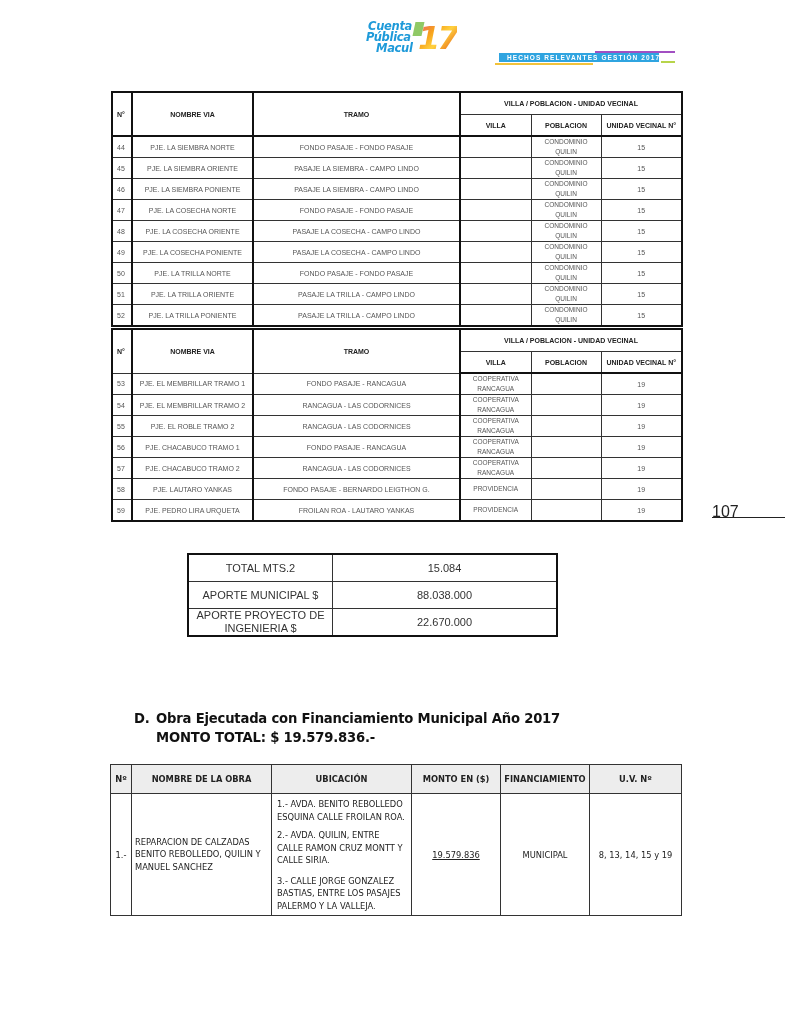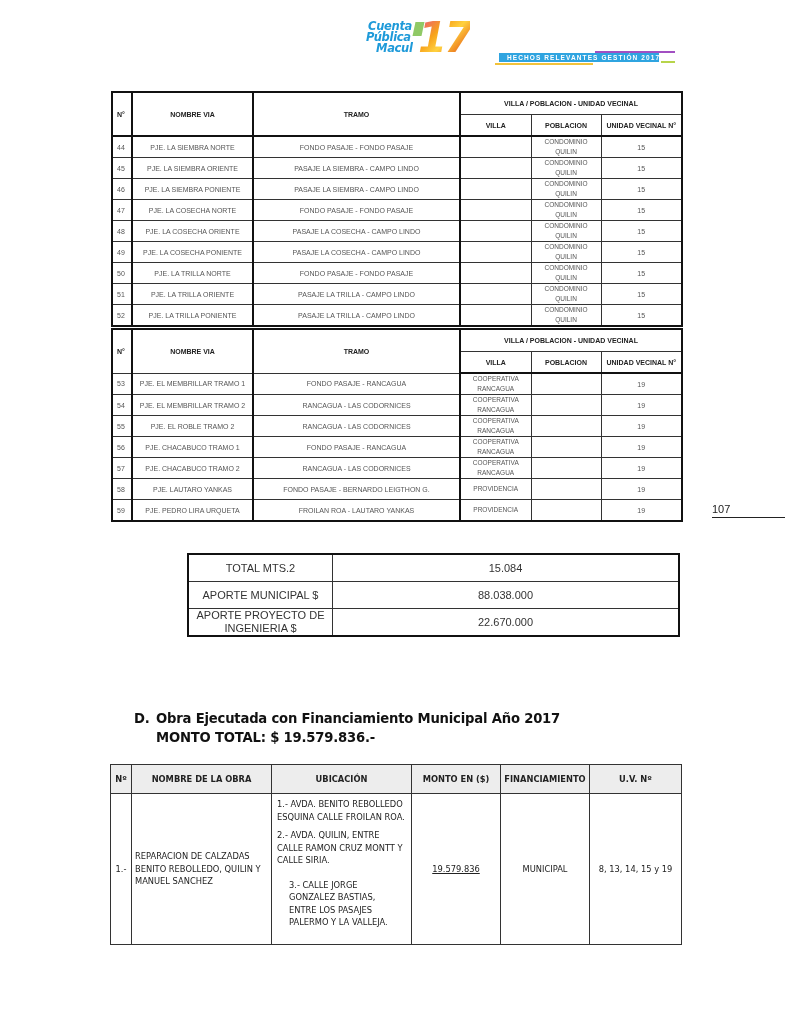--- a/index.html
+++ b/index.html
@@ -4,21 +4,21 @@
 <style>
   html, body { margin:0; padding:0; background:#ffffff; }
   body { width:791px; height:1024px; position:relative; overflow:hidden; font-family:"Liberation Sans", sans-serif; color:#222; }
 
   
   .logo { position:absolute; left:366px; top:20px; width:110px; height:42px; }
   .logo .l1, .logo .l2, .logo .l3 { position:absolute; font-family:"DejaVu Sans", sans-serif; font-weight:bold; font-style:italic; color:#1e9ad9; font-size:11.5px; line-height:12px; letter-spacing:-0.3px; }
   .logo .l1 { left:2px; top:0px;font-style:italic; }
   .logo .l2 { left:0px; top:11px; }
   .logo .l3 { left:10px; top:22px; }
-  .logo .num { position:absolute; left:52px; top:-2px; font-family:"DejaVu Sans", sans-serif; font-weight:bold; font-style:italic; font-size:42px; line-height:40px; letter-spacing:-3px;
+  .logo .num { position:absolute; left:52px; top:-2px; font-family:"DejaVu Sans", sans-serif; font-weight:bold; font-style:italic; font-size:32px; line-height:40px; letter-spacing:-3px;
     background:linear-gradient(135deg,#e84d8a 0%,#f7a21b 35%,#ffd23f 55%,#f08a24 75%,#c04fc4 100%);
     -webkit-background-clip:text; background-clip:text; color:transparent; }
   .logo .apos { position:absolute; left:48px; top:2px; width:9px; height:14px; background:#7cc04b; transform:skewX(-12deg); opacity:.85; }
   .banner { position:absolute; left:495px; top:50px; width:180px; height:14px; }
   .banner .bar { position:absolute; left:4px; top:3px; width:160px; height:9px; background:#2fa4e0; }
   .banner .txt { position:absolute; left:12px; top:3px; font-size:6.5px; line-height:9px; color:#fff; font-weight:bold; letter-spacing:1.1px; white-space:nowrap; }
   .banner .ul1 { position:absolute; left:0; top:13px; width:98px; height:2px; background:#f2c23a; }
   .banner .ul2 { position:absolute; left:100px; top:1px; width:80px; height:2px; background:#a24fc2; }
   .banner .ul3 { position:absolute; left:166px; top:11px; width:14px; height:2px; background:#b7d44a; }
 
@@ -31,42 +31,42 @@
   .st thead tr.h2 th { height:20px; }
   .st tbody td { height:20px; }
   .st .thick-l { border-left:2px solid #111; }
   .st .thick-b { border-bottom:2px solid #111; }
   .st .two { line-height:10px; font-size:6.5px; }
   .st .num { text-align:left; padding-left:4px; }
   #t1 { top:91px; }
   #t2 { top:328px; }
   .st { border:2px solid #111; }
 
-  .pagenum { position:absolute; left:712px; top:503px; font-family:"Liberation Sans", sans-serif; font-size:11px; color:#222; }
+  .pagenum { position:absolute; left:712px; top:503px; font-family:"Liberation Sans", sans-serif; font-size:16px; color:#222; }
   .pageline { position:absolute; left:712px; top:517px; width:73px; height:1px; background:#222; }
 
   
-  .tot { position:absolute; left:187px; top:553px; width:493px; table-layout:fixed; border:2px solid #111; }
+  .tot { position:absolute; left:187px; top:553px; width:371px; table-layout:fixed; border:2px solid #111; }
   .tot td { border:1px solid #333; text-align:center; vertical-align:middle; font-size:11px; color:#333; height:26px; padding:0; line-height:13px; }
   .tot td.lbl { width:143px; }
 
   
   .secd { position:absolute; left:134px; top:709px; font-family:"DejaVu Sans", sans-serif; font-weight:bold; font-size:13.2px; line-height:19px; color:#111; letter-spacing:-0.2px; }
   .secd .letter { position:absolute; left:0; top:0; }
   .secd .t1 { position:absolute; left:22px; top:0; white-space:nowrap; }
   .secd .t2 { position:absolute; left:22px; top:19px; white-space:nowrap; }
 
   .obra { position:absolute; left:110px; top:764px; width:571px; table-layout:fixed; border:1px solid #333; }
   .obra th, .obra td { border:1px solid #333; font-family:"DejaVu Sans", sans-serif; font-size:8.3px; color:#222; padding:0; }
   .obra th { background:#ededed; height:28px; font-weight:bold; text-align:center; }
   .obra td { vertical-align:middle; }
   .obra td.c { text-align:center; }
   .obra .ubic { padding:4px 3px 3px 5px; line-height:12.5px; }
   .obra .ubic p { margin:0 0 6px 0; }
-  .obra .ubic p:last-child { margin:12px; }
+  .obra .ubic p:last-child { margin:0; }
   .obra .name { padding-left:3px; line-height:12.5px; }
   .obra .u { text-decoration:underline; }
 </style>
 </head>
 <body>
 
 <div class="logo">
   <span class="l1">Cuenta</span>
   <span class="l2">Pública</span>
   <span class="l3">Macul</span>

